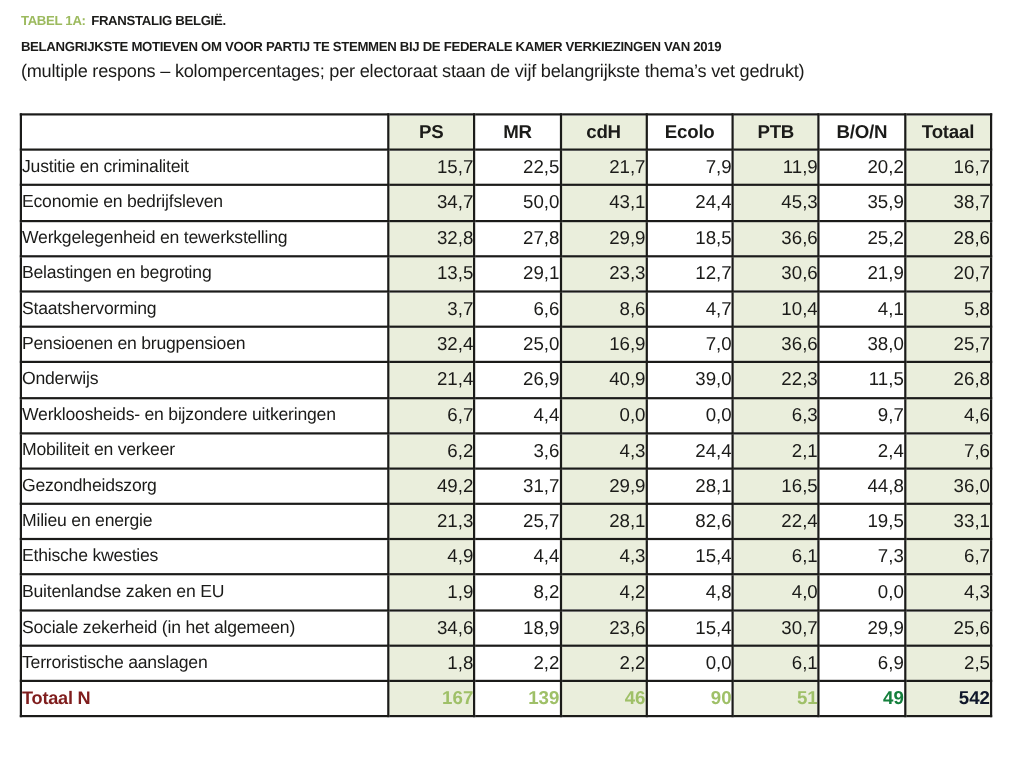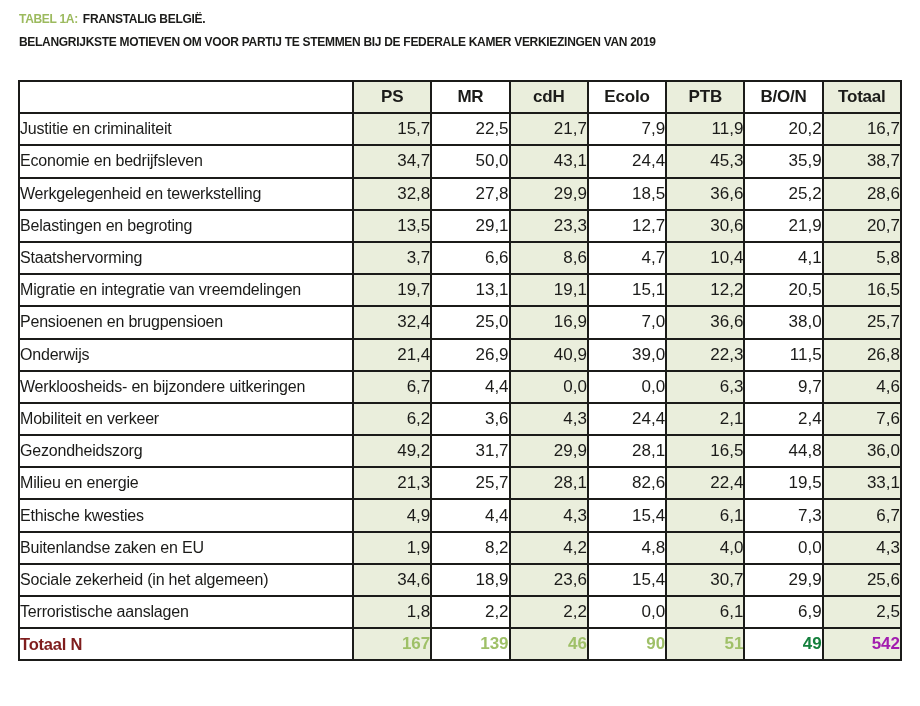--- a/index.html
+++ b/index.html
@@ -80,20 +80,21 @@
 </head>
 <body>
 
 <div class="page">
 
   <header class="caption">
     <div class="caption-line">
       <span class="caption-tag" style="color: rgb(156, 186, 94);">TABEL 1A:</span><span>FRANSTALIG BELGIË.</span>
     </div>
     <div class="caption-line">BELANGRIJKSTE MOTIEVEN OM VOOR PARTIJ TE STEMMEN BIJ DE FEDERALE KAMER VERKIEZINGEN VAN 2019</div>
+    <div class="caption-line caption-note">(multiple respons – kolompercentages; per electoraat staan de vijf belangrijkste thema’s vet gedrukt)</div>
   </header>
 
   <table class="grid">
     <colgroup>
       <col class="col-label">
       <col>
         <col>
         <col>
         <col>
         <col>
@@ -157,30 +158,20 @@
           <th class="rowlabel">Staatshervorming</th>
           <td class="shaded">3,7</td>
           <td>6,6</td>
           <td class="shaded">8,6</td>
           <td>4,7</td>
           <td class="shaded">10,4</td>
           <td>4,1</td>
           <td class="shaded">5,8</td>
         </tr>
         <tr>
-          <th class="rowlabel">Migratie en integratie van vreemdelingen</th>
-          <td class="shaded">19,7</td>
-          <td>13,1</td>
-          <td class="shaded">19,1</td>
-          <td>15,1</td>
-          <td class="shaded">12,2</td>
-          <td>20,5</td>
-          <td class="shaded">16,5</td>
-        </tr>
-        <tr>
           <th class="rowlabel">Pensioenen en brugpensioen</th>
           <td class="shaded bold">32,4</td>
           <td>25,0</td>
           <td class="shaded">16,9</td>
           <td>7,0</td>
           <td class="shaded bold">36,6</td>
           <td class="bold">38,0</td>
           <td class="shaded bold">25,7</td>
         </tr>
         <tr>
@@ -274,18 +265,18 @@
           <td class="shaded">2,5</td>
         </tr>
         <tr>
           <th class="rowlabel total-label" style="color: #7f1d1d; margin-top: 11px;">Totaal N</th>
           <td class="total-value shaded" style="color: rgb(159, 192, 104);">167</td>
           <td class="total-value" style="color: rgb(159, 192, 104);">139</td>
           <td class="total-value shaded" style="color: rgb(159, 192, 104);">46</td>
           <td class="total-value" style="color: rgb(159, 192, 104);">90</td>
           <td class="total-value shaded" style="color: rgb(159, 192, 104);">51</td>
           <td class="total-value" style="color: #15803d;">49</td>
-          <td class="total-value shaded" style="color: #a21caf;">542</td>
+          <td class="total-value shaded" style="color: #0f172a;">542</td>
         </tr>
       </tbody>
   </table>
 
 </div>
 
 </body></html>

